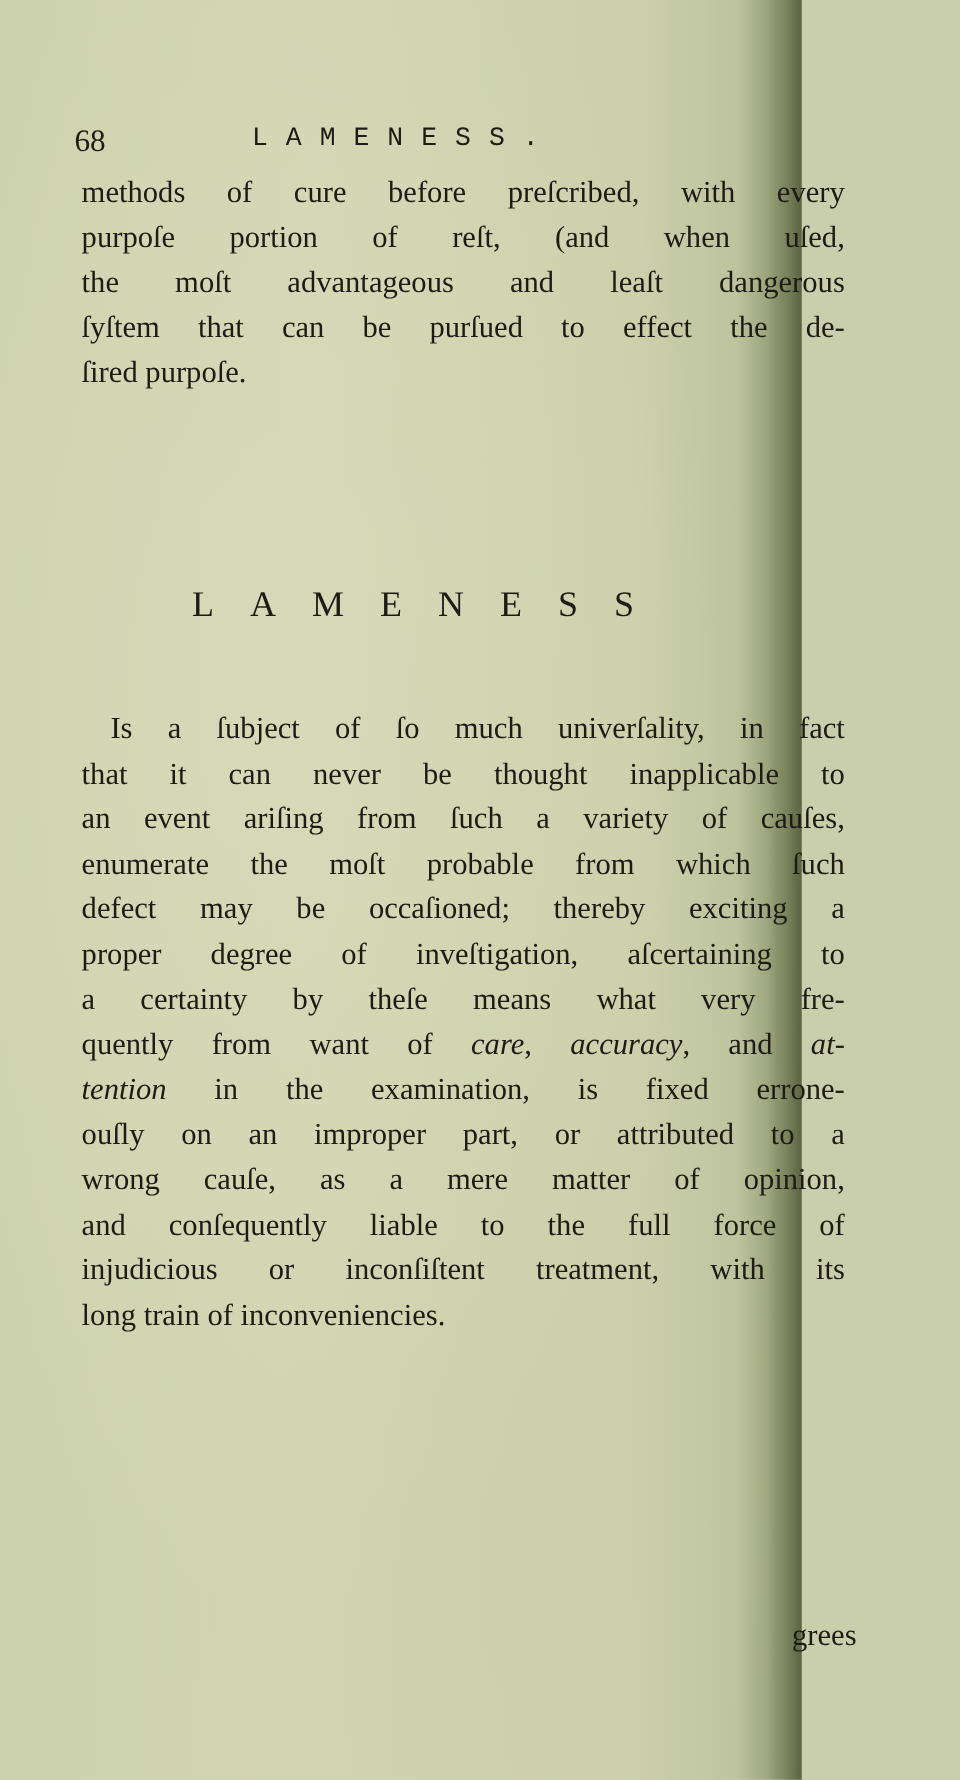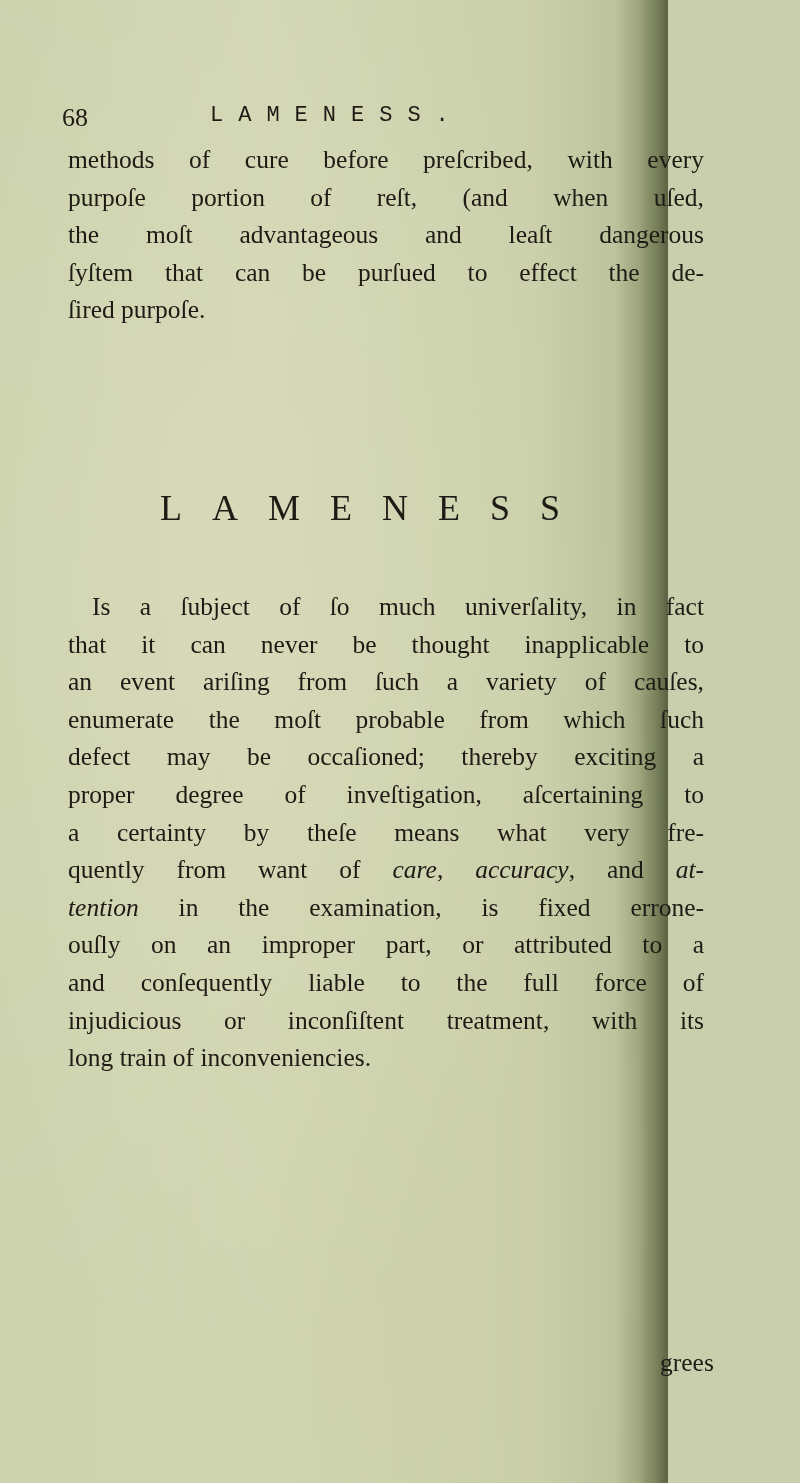--- a/index.html
+++ b/index.html
@@ -75,21 +75,21 @@
       text-align-last: left;
     }
     .indent {
       padding-left: 24px;
     }
     .section-heading {
       position: absolute;
       left: 160px;
       top: 487px;
       font-family: "Liberation Serif", serif;
-      font-size: 36px;
+      font-size: 30px;
       letter-spacing: 30px;
     }
     .small-caps {
       font-variant: small-caps;
       letter-spacing: 3px;
       font-size: 22px;
     }
     em {
       font-style: italic;
     }
@@ -126,20 +126,21 @@
     <span class="line indent">Is a ſubject of ſo much univerſality, in fact</span>
     <span class="line">that it can never be thought inapplicable to</span>
     <span class="line">an event ariſing from ſuch a variety of cauſes,</span>
     <span class="line">enumerate the moſt probable from which ſuch</span>
     <span class="line">defect may be occaſioned; thereby exciting a</span>
     <span class="line">proper degree of inveſtigation, aſcertaining to</span>
     <span class="line">a certainty by theſe means what very fre-</span>
     <span class="line"><span>quently from want of </span><em>care</em><span>, </span><em>accuracy</em><span>, and </span><em>at-</em></span>
     <span class="line"><em>tention</em><span> in the examination, is fixed errone-</span></span>
     <span class="line">ouſly on an improper part, or attributed to a</span>
+    <span class="line">wrong cauſe, as a mere matter of opinion,</span>
     <span class="line">and conſequently liable to the full force of</span>
     <span class="line">injudicious or inconſiſtent treatment, with its</span>
     <span class="line last">long train of inconveniencies.</span>
   </div>
 
 
   <div class="catchword">grees</div>
 </div>
 
 </body></html>

